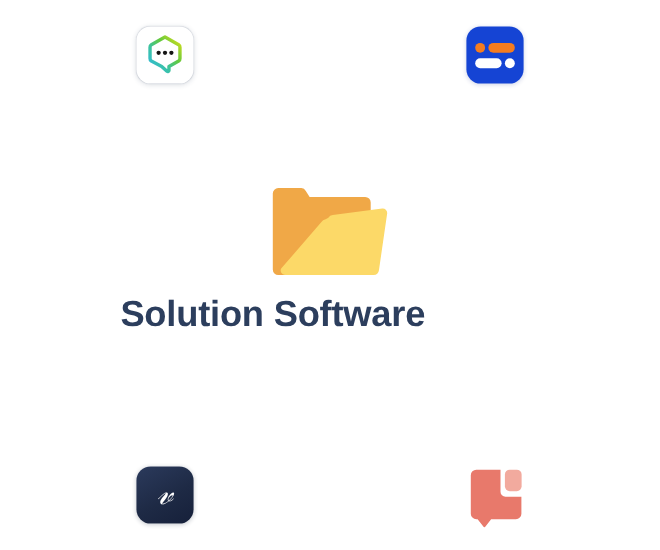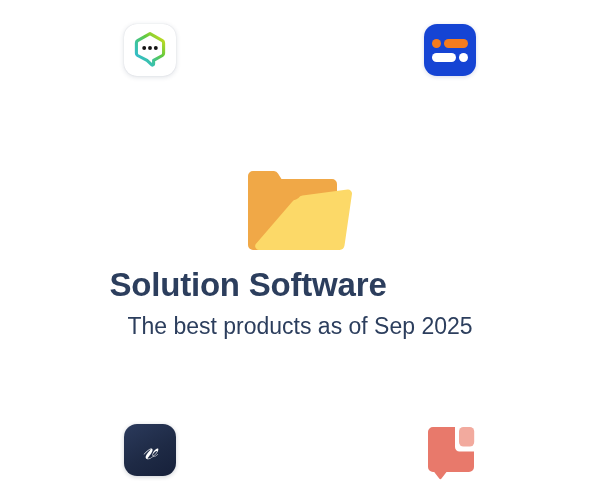--- a/index.html
+++ b/index.html
@@ -214,21 +214,20 @@
                A5 5 0 0 1 4 83 Z" fill="#f0a847"></path>
 
       <path d="M54.5 36 A5 5 0 0 1 58.5 33.4 L103.5 27.6
                A4 4 0 0 1 108 31.8 L100.5 83.6 A5.2 5.2 0 0 1 95.6 88 L15 88
                A4 4 0 0 1 11.6 82.2 L48 40 A6 6 0 0 1 52 37.4 Z" fill="#fcd968"></path>
     </svg>
   </div>
 
   <h1 id="page-title">Solution Software</h1>
 
-  <h2 id="page-subtitle">The best products as of Sep 2025</h2>
 
   <div class="tile" id="icon-script-v" style="background: linear-gradient(150deg,#2b3a5c 0%, #1e2a45 55%, #16203a 100%);">
     <span class="glyph">𝓋</span>
   </div>
 
   <div class="tile" id="icon-salmon-bubble">
     <svg viewBox="0 0 54 56">
 
       <path d="M4 8 A5 5 0 0 1 9 3 L31 3 L31 23 A4.5 4.5 0 0 0 35.5 27.5
                L50 27.5 L50 43 A5 5 0 0 1 45 48 L22.5 48

